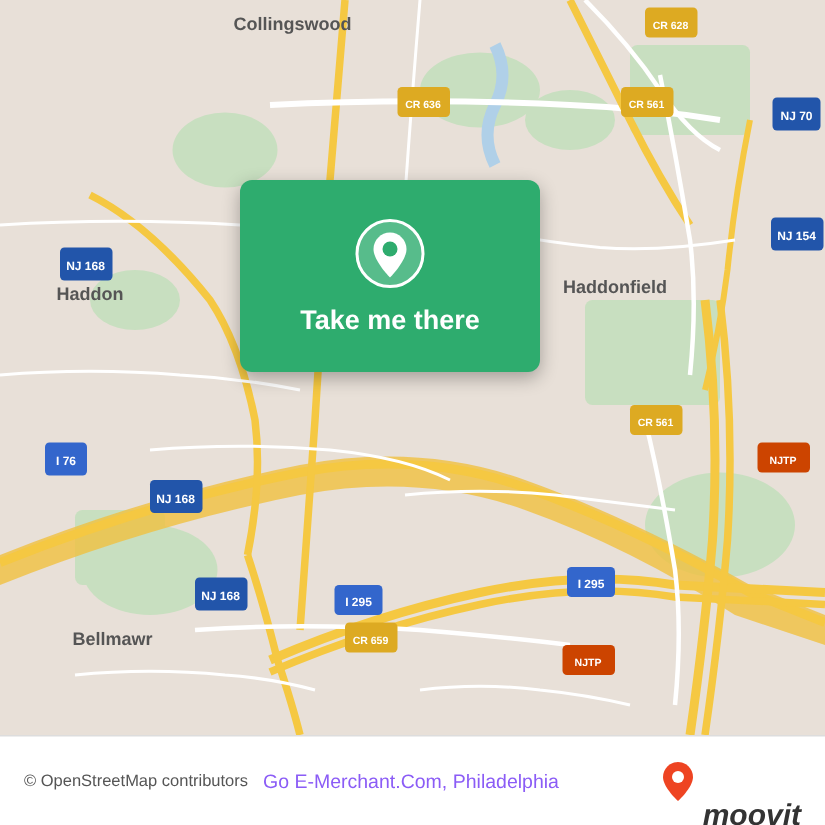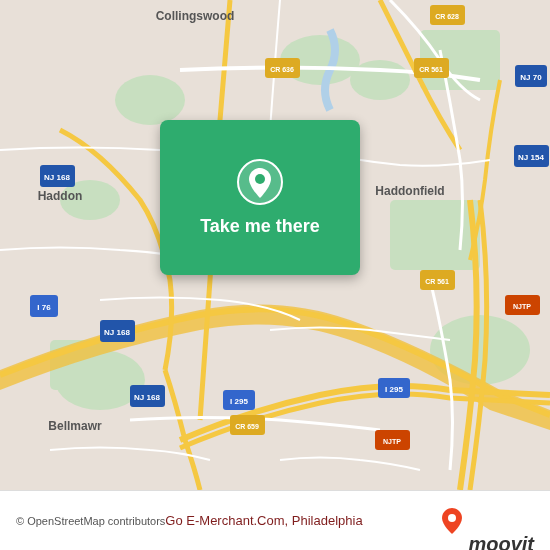--- a/index.html
+++ b/index.html
@@ -27,21 +27,21 @@
       top: 0; left: 0;
       width: 100%; height: 100%;
     }
 
     
     .card-overlay {
       position: absolute;
       top: 120px;
       left: 160px;
       width: 200px;
-      height: 155px;
+      height: 128px;
       background: #2eac6e;
       border-radius: 8px;
       display: flex;
       flex-direction: column;
       align-items: center;
       justify-content: center;
       gap: 10px;
       box-shadow: 0 4px 12px rgba(0,0,0,0.3);
     }
 
@@ -58,20 +58,21 @@
     }
 
     
     .bottom-bar {
       width: 550px;
       height: 60px;
       background: white;
       display: flex;
       align-items: center;
       padding: 0 16px;
+      gap: 10px;
       border-top: 1px solid #ddd;
     }
 
     .bottom-bar .moovit-logo {
       margin-left: auto;
       display: flex;
       align-items: center;
       gap: 4px;
     }
 
@@ -88,21 +89,21 @@
       margin-top: 48px;
     }
 
     .osm-credit {
       font-size: 11px;
       color: #555;
     }
 
     .destination-text {
       font-size: 13px;
-      color: #7f1d1d;
+      color: #8b5cf6;
     }
   </style>
 </head>
 <body>
 
 <div id="map-container">
   <svg class="map-bg" viewBox="0 0 550 490" xmlns="http://www.w3.org/2000/svg">
 
     <rect width="550" height="490" fill="#e8e0d8"></rect>
 

